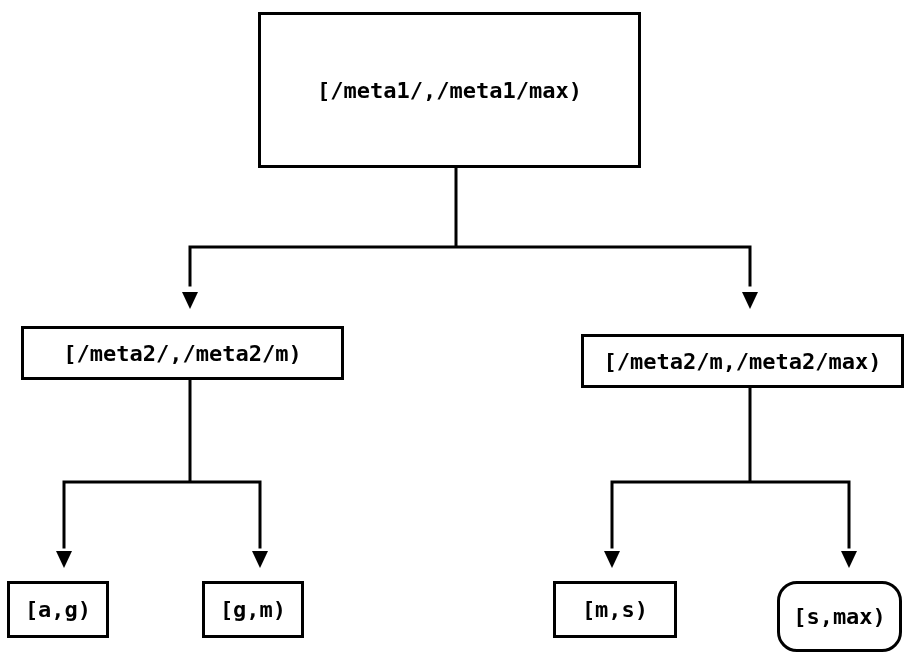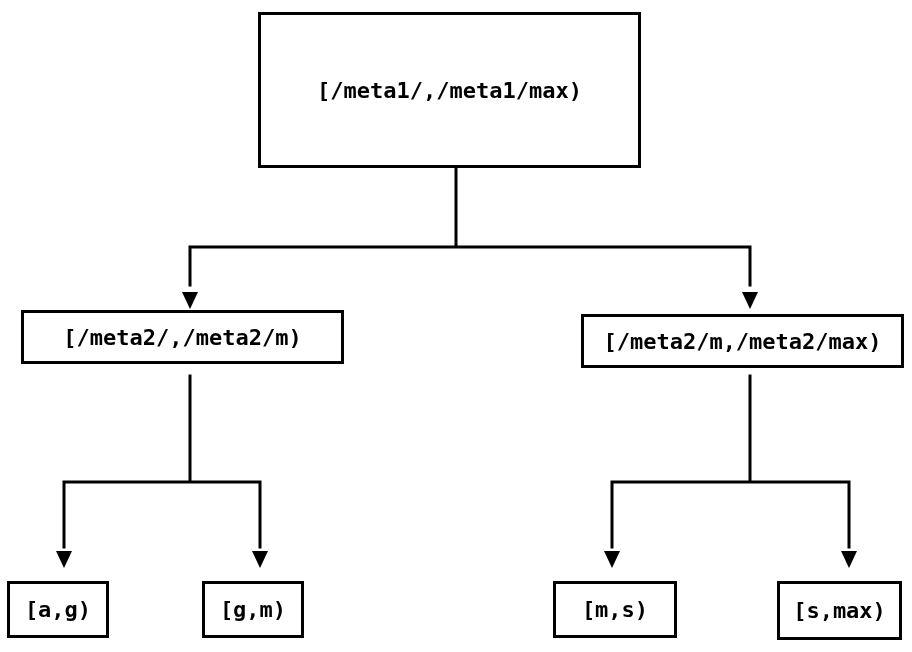--- a/index.html
+++ b/index.html
@@ -39,26 +39,26 @@
     background: #ffffff;
     color: #000000;
     display: flex;
     align-items: center;
     justify-content: center;
     font-size: 22px;
     font-weight: bold;
     white-space: pre;
   }
   #node-root       { left: 258px; top: 12px;  width: 383px; height: 156px; }
-  #node-child-left { left: 21px;  top: 310px; width: 323px; height: 54px;  }
-  #node-child-right{ left: 581px; top: 314px; width: 323px; height: 54px;  }
+  #node-child-left { left: 21px;  top: 326px; width: 323px; height: 54px;  }
+  #node-child-right{ left: 581px; top: 334px; width: 323px; height: 54px;  }
   #node-leaf-ag    { left: 7px;   top: 581px; width: 102px; height: 57px;  }
   #node-leaf-gm    { left: 202px; top: 581px; width: 102px; height: 57px;  }
   #node-leaf-ms    { left: 553px; top: 581px; width: 124px; height: 57px;  }
-  #node-leaf-smax  { left: 777px; top: 581px; width: 125px; height: 59px;  }
+  #node-leaf-smax  { left: 777px; top: 581px; width: 125px; height: 71px; border-radius: 20px;  }
 </style>
 </head>
 <body>
 
 <div id="canvas">
 
   <svg id="connectors" viewBox="0 0 912 652" xmlns="http://www.w3.org/2000/svg">
 
     <g>
       <path d="M456,168 V247 M190,247 H750 M190,247 V285 M750,247 V285"></path>

